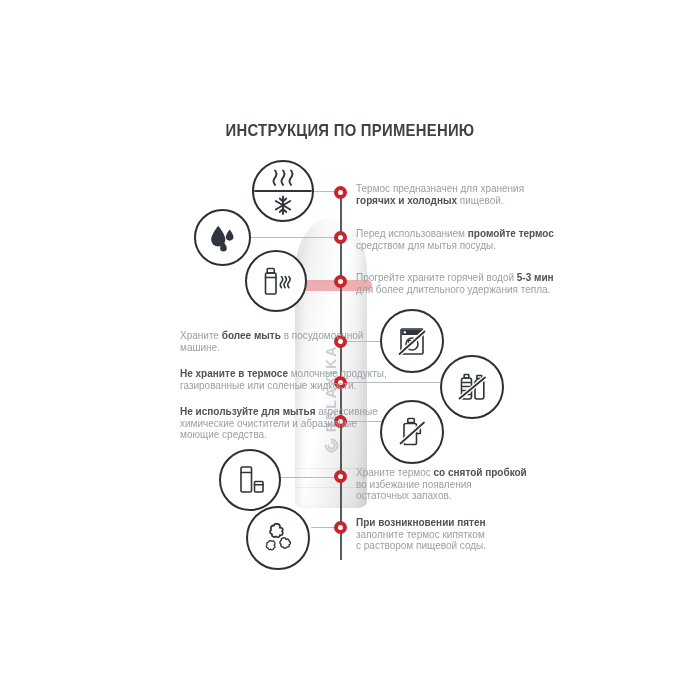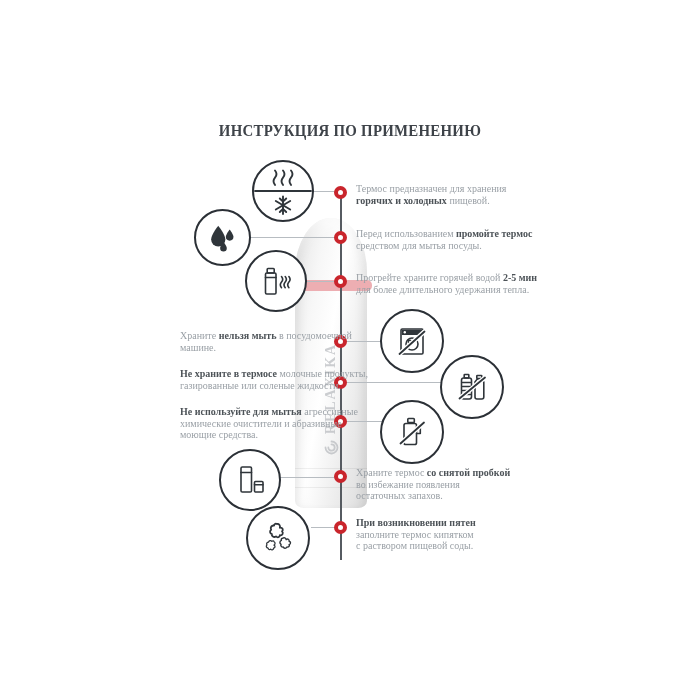--- a/index.html
+++ b/index.html
@@ -1,17 +1,17 @@
 <!DOCTYPE html>
 <html style="--accent-red: #c9252c; --pink-band: #edaeb2; --text-gray: #9aa0a6; --text-dark: #4d5358; --icon-stroke: #2f353a; --title-color: #3e4349;"><head>
 <meta charset="utf-8">
 <style>
   html,body{margin:0;padding:0;}
   #canvas{position:relative;width:700px;height:700px;background:#ffffff;overflow:hidden;
-          font-family:Liberation Serif, serif;}
+          font-family:Liberation Sans, sans-serif;}
   .title{position:absolute;left:0;right:0;top:121px;text-align:center;
          font-size:16.5px;font-weight:bold;color:var(--title-color);
          letter-spacing:.3px;transform:scaleX(.9);}
   .txt{position:absolute;font-size:10px;line-height:11.5px;color:var(--text-gray);
        white-space:pre-line;width:210px;z-index:9;}
   .txt b{color:var(--text-dark);}
   .circ{position:absolute;box-sizing:border-box;border:2px solid #2b3036;border-radius:50%;
         background:#fff;display:flex;align-items:center;justify-content:center;z-index:6;}
   .circ svg{display:block;}
   .dot{position:absolute;width:13px;height:13px;box-sizing:border-box;border-radius:50%;
@@ -159,24 +159,24 @@
       <path transform="translate(27,24.5) scale(0.9) rotate(-30)" d="M0,-5.5 C1.8,-5.8 3,-4 2.4,-2.4 C4.6,-2.8 5.6,-0.8 4.2,0.6 C5.6,2 4.6,4.2 2.4,3.8 C2.4,5.6 0.4,6 -0.8,4.8 C-2.6,6 -4.6,4.6 -4.2,2.8 C-6,2.4 -6.2,0.2 -4.8,-0.8 C-5.8,-2.6 -4.4,-4.6 -2.4,-4.2 C-2.2,-5.8 -0.8,-6 0,-5.5 Z"></path>
     </svg>
   </div>
 
   <div class="txt" style="left:356px;top:183px;"><span>Термос предназначен для хранения
 </span><b>горячих и холодных</b><span> пищевой.</span></div>
 
   <div class="txt" style="left:356px;top:228px;"><span>Перед использованием </span><b>промойте термос</b><span>
 средством для мытья посуды.</span></div>
 
-  <div class="txt" style="left:356px;top:272px;"><span>Прогрейте храните горячей водой </span><b>2-5 мин</b><span>
+  <div class="txt" style="left:356px;top:272px;"><span>Прогрейте храните горячей водой </span><b>5-3 мин</b><span>
 для более длительного удержания тепла.</span></div>
 
-  <div class="txt" style="left:180px;top:330px;"><span>Храните </span><b>нельзя мыть</b><span> в посудомоечной
+  <div class="txt" style="left:180px;top:330px;"><span>Храните </span><b>более мыть</b><span> в посудомоечной
 машине.</span></div>
 
   <div class="txt" style="left:180px;top:368px;"><span></span><b>Не храните в термосе</b><span> молочные продукты,
 газированные или соленые жидкости.</span></div>
 
   <div class="txt" style="left:180px;top:406px;"><span></span><b>Не используйте для мытья</b><span> агрессивные
 химические очистители и абразивные
 моющие средства.</span></div>
 
   <div class="txt" style="left:356px;top:467px;"><span>Храните термос </span><b>со снятой пробкой</b><span>

